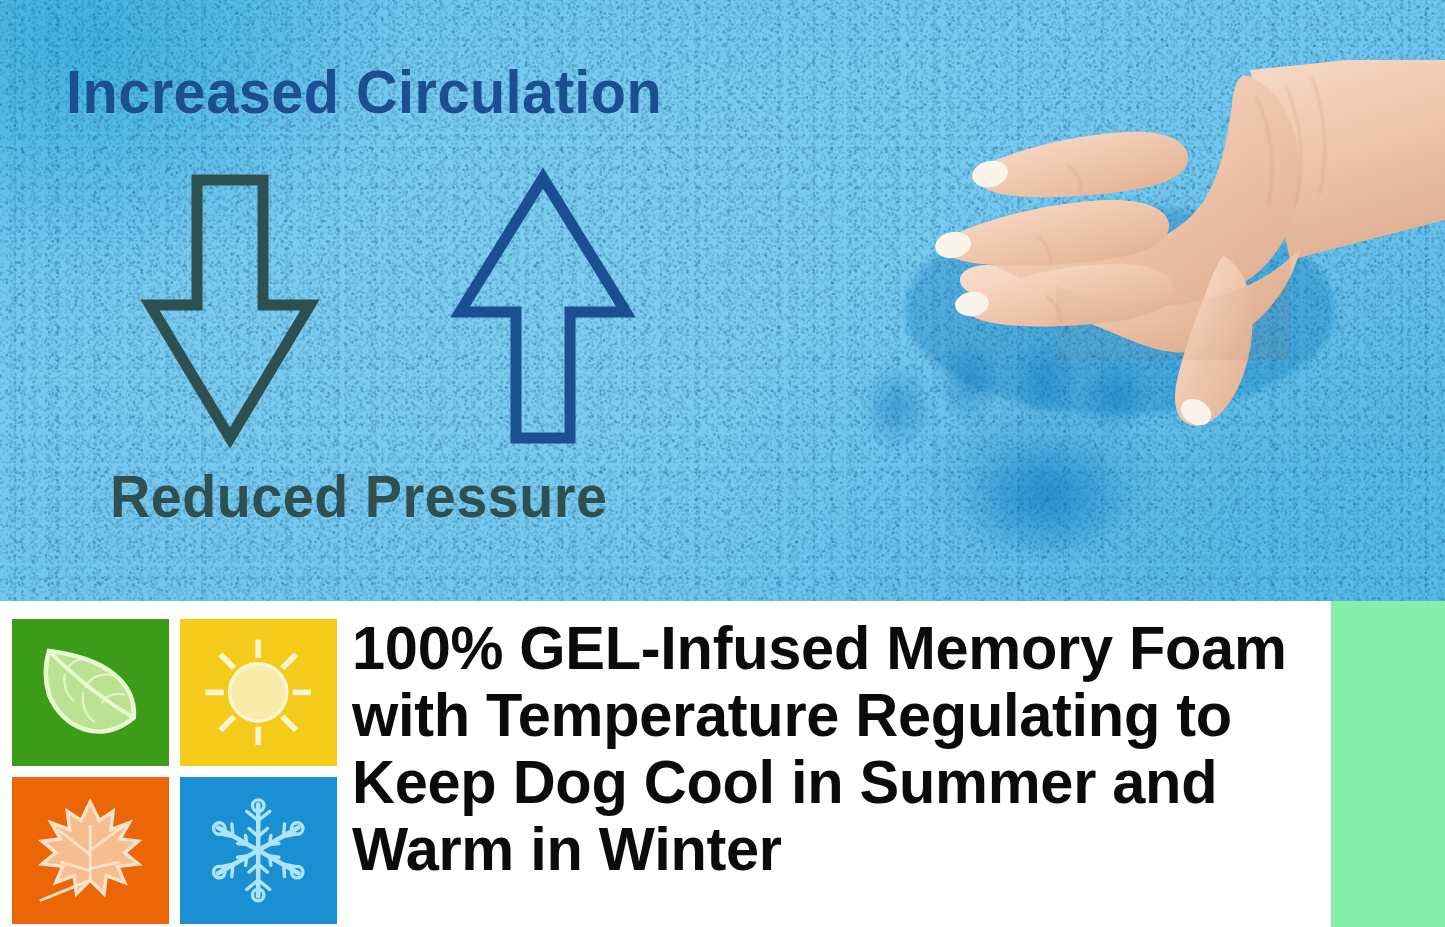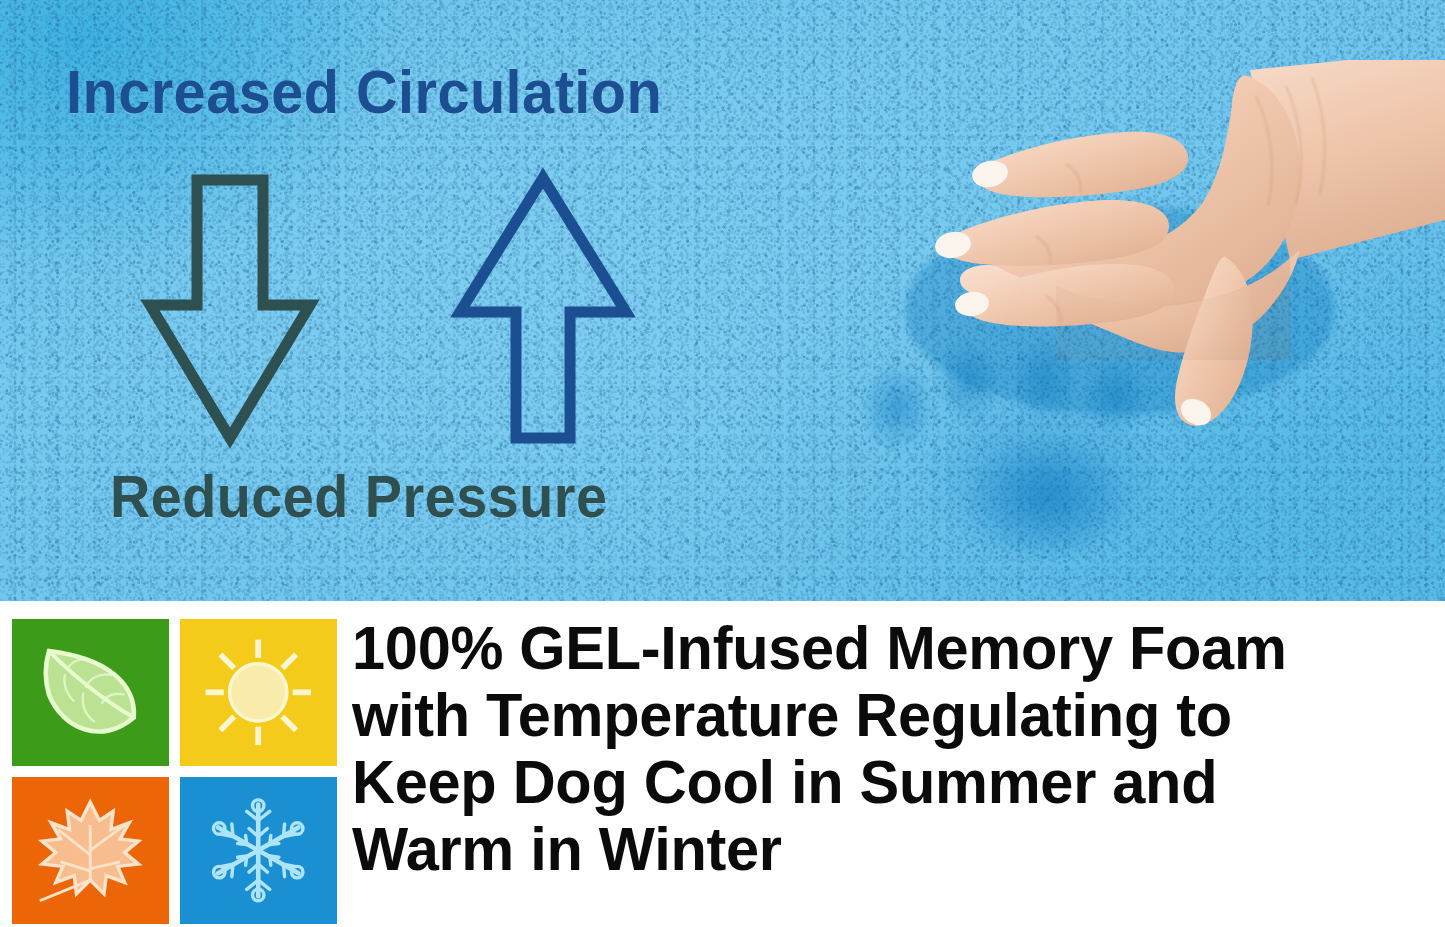--- a/index.html
+++ b/index.html
@@ -142,21 +142,21 @@
   }
   .arrow svg { display:block; }
   .arrow-down { left: 140px; top: 170px; }
   .arrow-up   { left: 448px; top: 166px; }
 
   
   .bottom-panel {
     position: absolute;
     left: 0;
     top: 601px;
-    width: 1445px;
+    width: 1331px;
     height: 326px;
     background: #ffffff;
   }
 
   .icon-grid {
     position: absolute;
     left: 12px;
     top: 18px;
     width: 325px;
     height: 300px;

